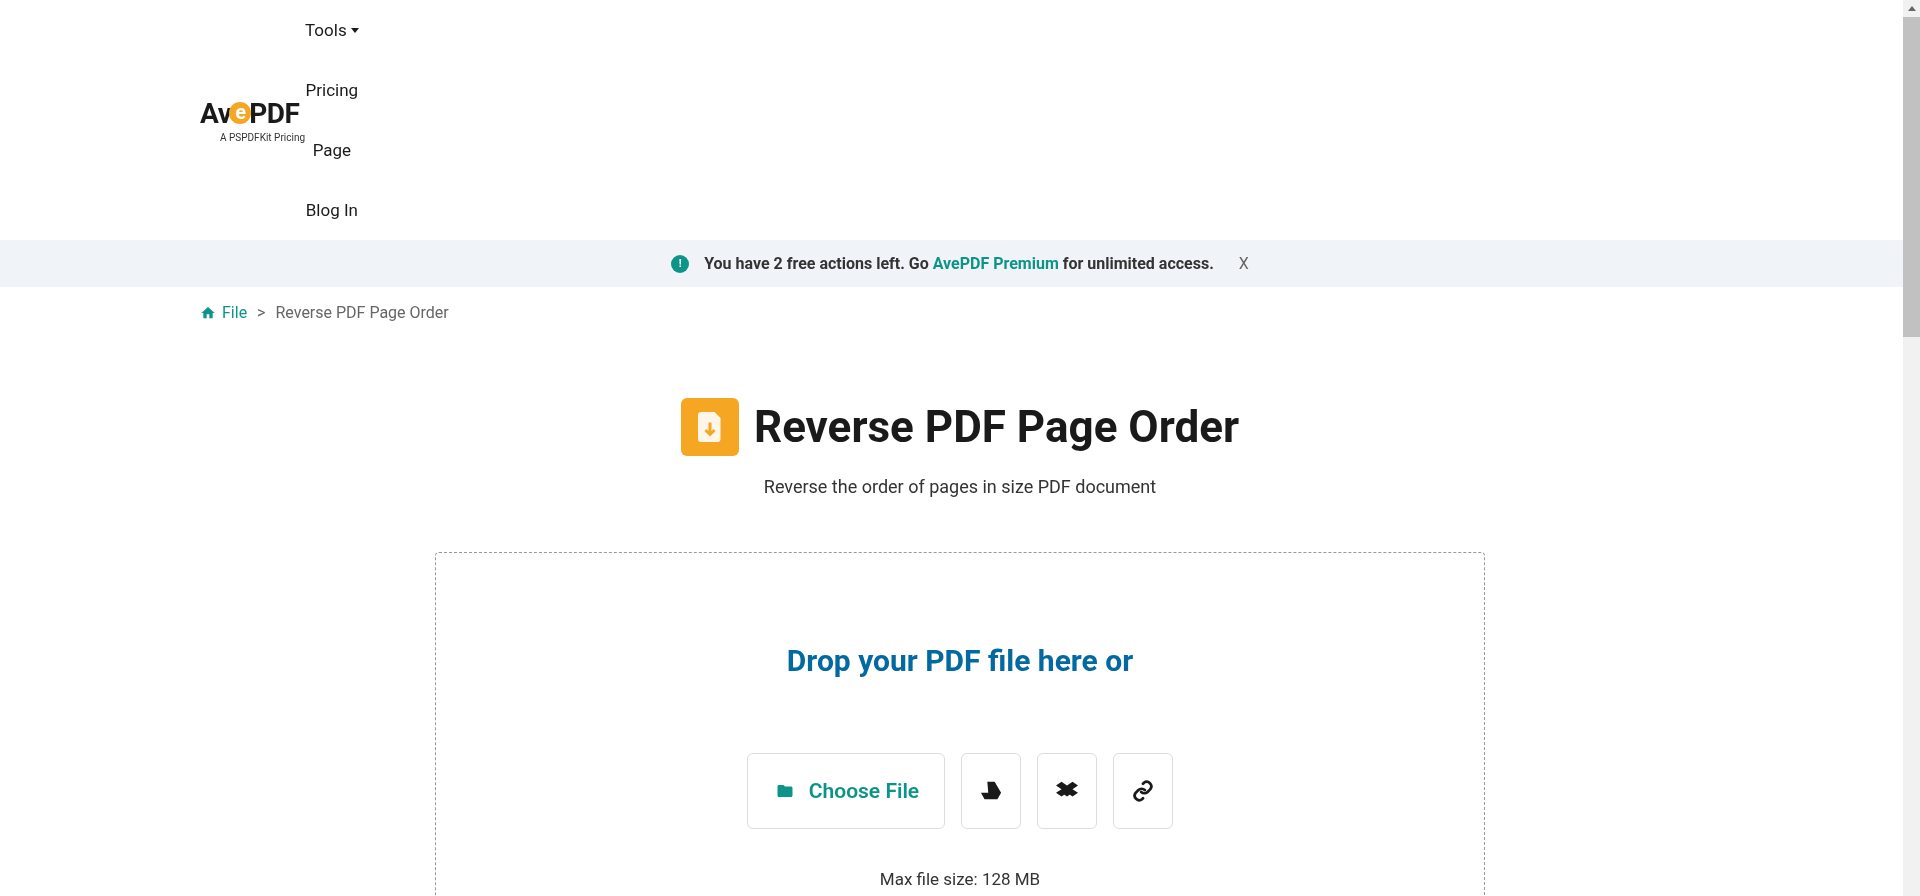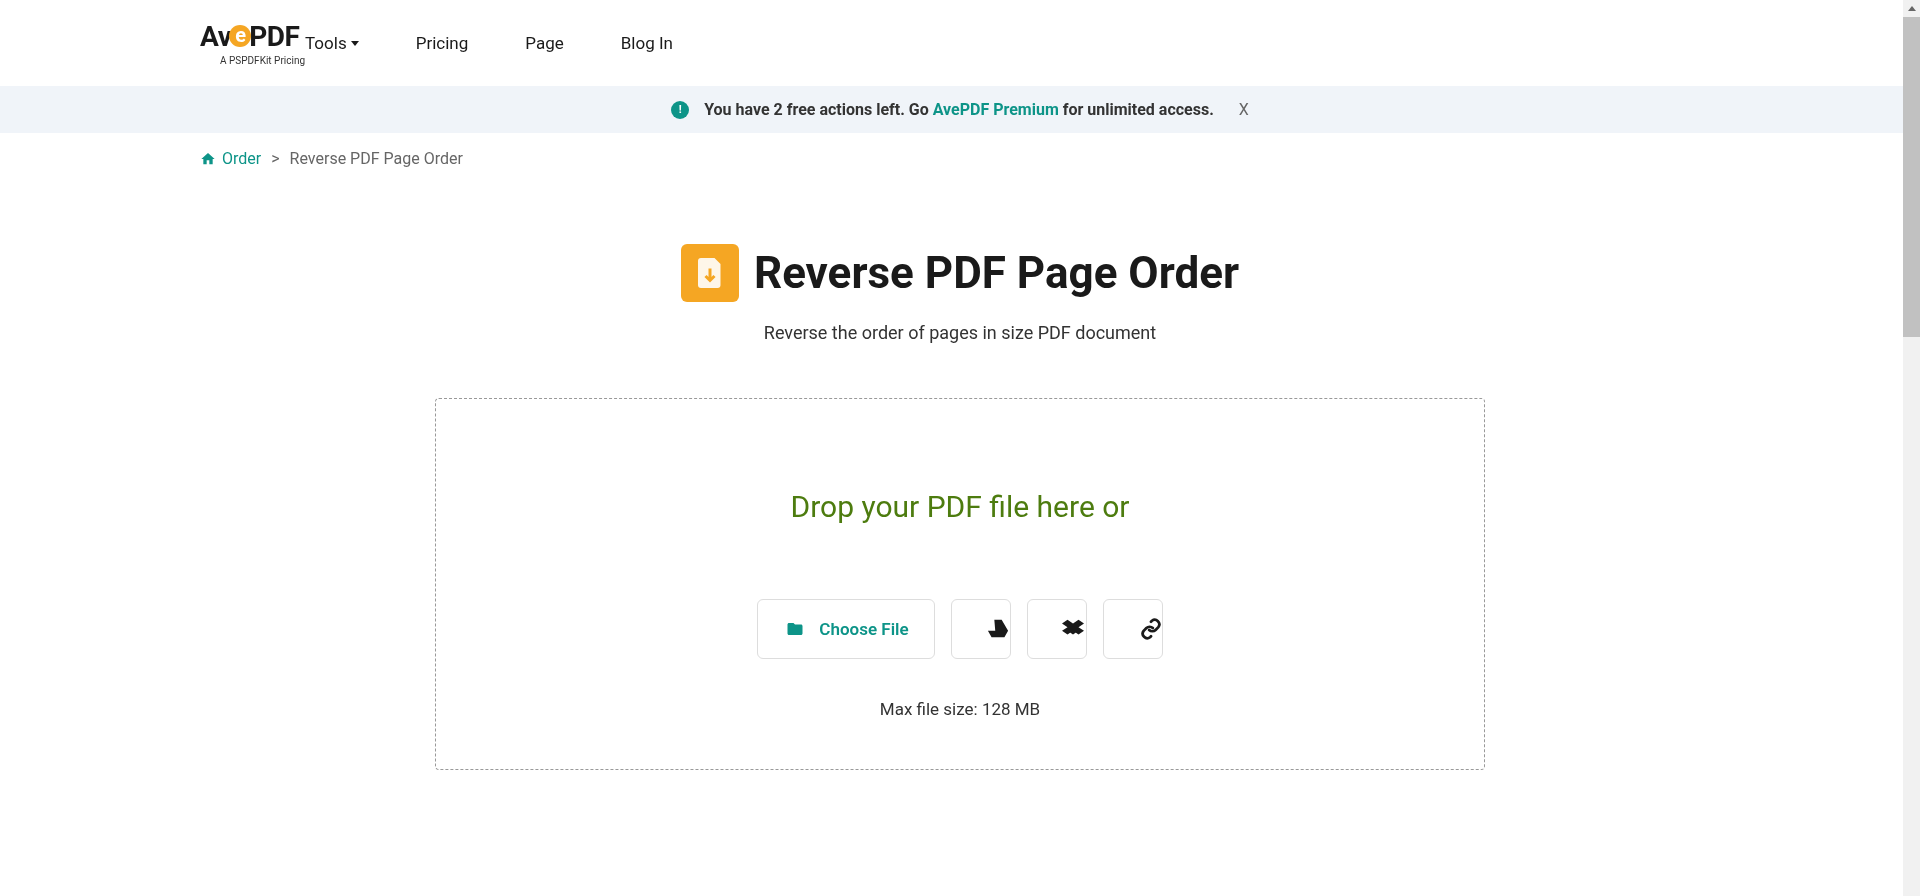--- a/index.html
+++ b/index.html
@@ -52,22 +52,23 @@
   transform: translate(-50%, -55%);
 }
 .logo-sub {
   font-size: 10px;
   color: #333;
   margin-top: 2px;
   margin-left: 20px;
 }
 .nav {
   display: flex;
-  gap: 57px;
-  align-items: center;
+  gap: 40px;
+  align-items: center;
+  flex-direction: column;
 }
 .nav-item {
   font-size: 17px;
   color: #1a1a1a;
   cursor: pointer;
   display: flex;
   align-items: center;
   gap: 4px;
 }
 .dropdown-caret {
@@ -165,39 +166,39 @@
 .dropzone {
   margin: 55px auto 0;
   max-width: 1050px;
   border: 1px dashed #999;
   border-radius: 4px;
   padding: 90px 40px 50px;
   text-align: center;
 }
 .drop-text {
   font-size: 30px;
-  font-weight: 400;
-  color: #4d7c0f;
+  font-weight: 700;
+  color: #0369a1;
 }
 .button-row {
   display: flex;
   justify-content: center;
   gap: 16px;
   margin-top: 75px;
 }
 .btn {
   border: 1px solid #ddd;
   background: #fff;
   border-radius: 6px;
-  height: 60px;
-  display: flex;
-  align-items: center;
-  justify-content: flex-end;
+  height: 76px;
+  display: flex;
+  align-items: center;
+  justify-content: center;
   cursor: pointer;
-  font-size: 17px;
+  font-size: 21px;
 }
 .btn-choose {
   padding: 0 25px;
   gap: 12px;
   color: #0d9488;
   font-weight: 600;
 }
 .btn-icon {
   width: 60px;
 }
@@ -273,21 +274,21 @@
     <span>You have 2 free actions left. Go </span><a class="banner-link">AvePDF Premium</a><span> for unlimited access.</span>
   </span>
   <span class="banner-close">X</span>
 </div>
 
 <div class="breadcrumb">
   <span class="breadcrumb-home">
     <svg width="16" height="16" viewBox="0 0 24 24" fill="#0d9488">
       <path d="M10 20v-6h4v6h5v-8h3L12 3 2 12h3v8z"></path>
     </svg>
-    <span>Order</span>
+    <span>File</span>
   </span>
   <span class="breadcrumb-sep">&gt;</span>
   <span class="breadcrumb-current">Reverse PDF Page Order</span>
 </div>
 
 <div class="main-title">
   <div class="title-icon">
     <svg width="36" height="36" viewBox="0 0 24 24" fill="#fff">
       <path d="M6 2h9l4 4v14a2 2 0 01-2 2H6a2 2 0 01-2-2V4a2 2 0 012-2z" opacity="0.9"></path>
       <path d="M9 14l3 3 3-3M12 17V9" stroke="#f5a623" stroke-width="2" fill="none"></path>

